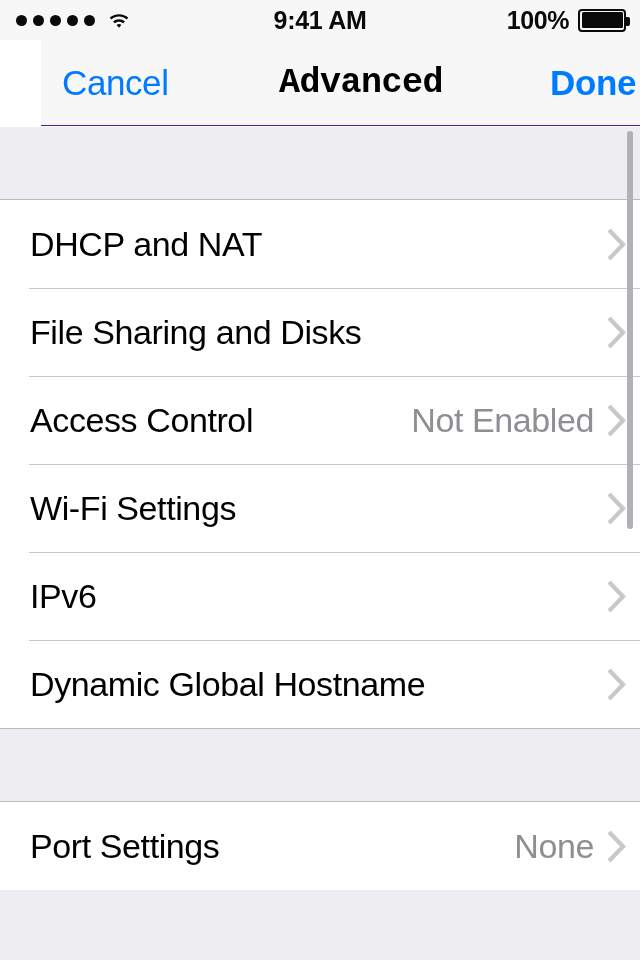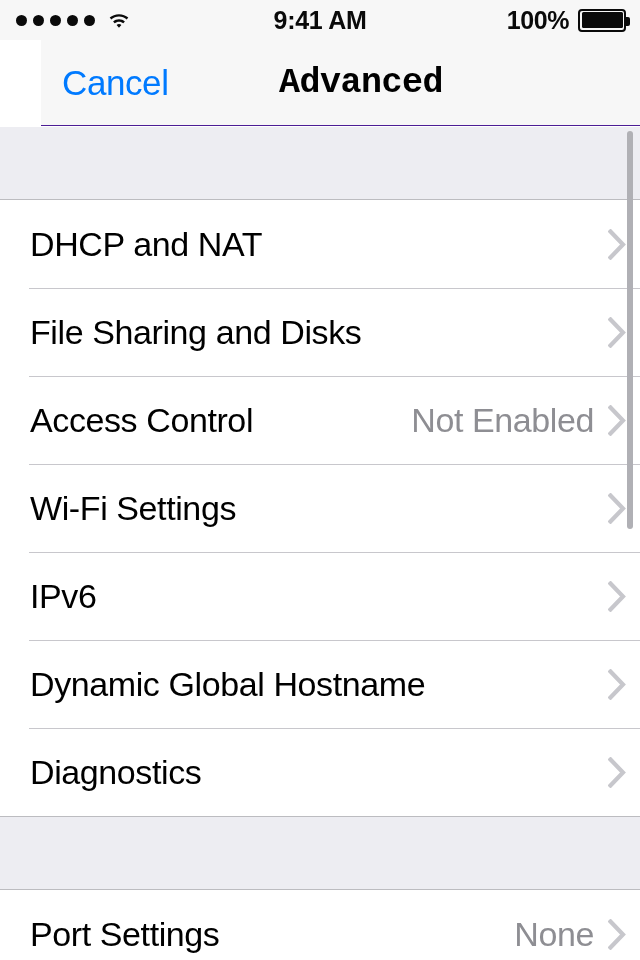--- a/index.html
+++ b/index.html
@@ -252,20 +252,21 @@
       <span class="battery-pct">100%</span>
       <span class="battery">
         <span class="battery-fill" id="battery-fill" style="width: calc(100% - 3px);"></span>
       </span>
     </div>
   </div>
 
   <div class="nav-bar">
     <div class="nav-cancel">Cancel</div>
     <div class="nav-title">Advanced</div>
+    <div class="nav-done">Done</div>
   </div>
 
   <div class="content">
     <div class="group-gap top"></div>
     <div class="group" id="section-0">
         <div class="row">
           <div class="row-label">DHCP and NAT</div>
           <svg class="chevron" viewBox="0 0 18 31">
             <polyline points="2.5,2.5 15,15.5 2.5,28.5" fill="none" stroke="#c7c7cc" stroke-width="4.2" stroke-linecap="square" stroke-linejoin="miter"></polyline>
           </svg>
@@ -294,26 +295,20 @@
           <svg class="chevron" viewBox="0 0 18 31">
             <polyline points="2.5,2.5 15,15.5 2.5,28.5" fill="none" stroke="#c7c7cc" stroke-width="4.2" stroke-linecap="square" stroke-linejoin="miter"></polyline>
           </svg>
         </div>
         <div class="row">
           <div class="row-label">Dynamic Global Hostname</div>
           <svg class="chevron" viewBox="0 0 18 31">
             <polyline points="2.5,2.5 15,15.5 2.5,28.5" fill="none" stroke="#c7c7cc" stroke-width="4.2" stroke-linecap="square" stroke-linejoin="miter"></polyline>
           </svg>
         </div>
-        <div class="row">
-          <div class="row-label">Diagnostics</div>
-          <svg class="chevron" viewBox="0 0 18 31">
-            <polyline points="2.5,2.5 15,15.5 2.5,28.5" fill="none" stroke="#c7c7cc" stroke-width="4.2" stroke-linecap="square" stroke-linejoin="miter"></polyline>
-          </svg>
-        </div>
       </div>
     <div class="group-gap mid"></div>
     <div class="group" id="section-1">
         <div class="row">
           <div class="row-label">Port Settings</div>
           <div class="row-value">None</div>
           <svg class="chevron" viewBox="0 0 18 31">
             <polyline points="2.5,2.5 15,15.5 2.5,28.5" fill="none" stroke="#c7c7cc" stroke-width="4.2" stroke-linecap="square" stroke-linejoin="miter"></polyline>
           </svg>
         </div>

